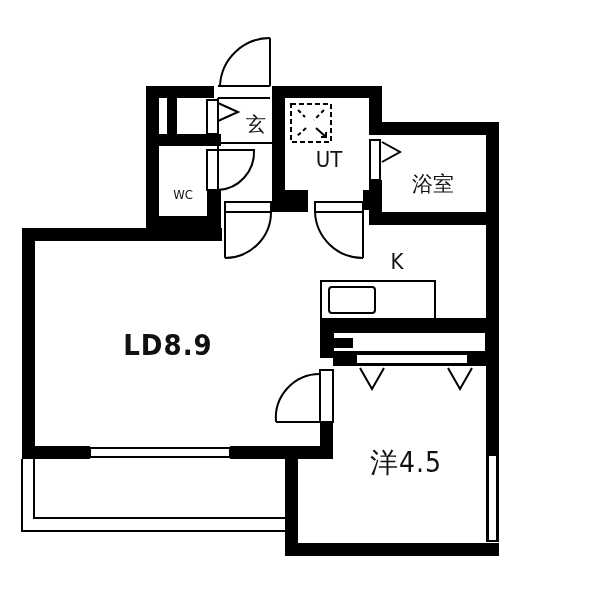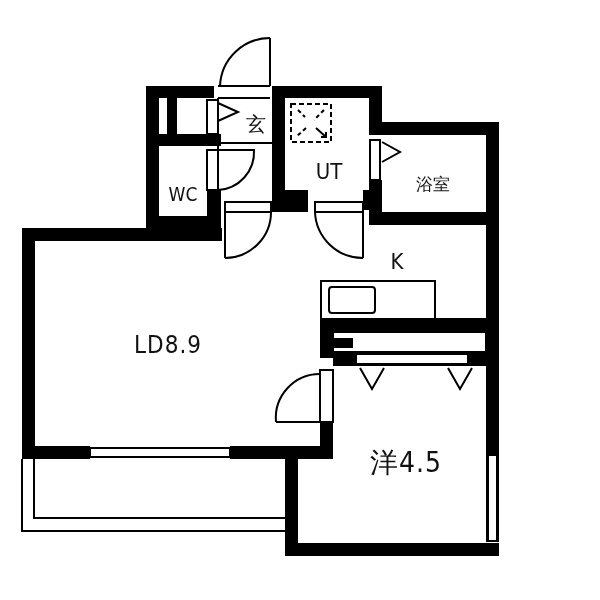--- a/index.html
+++ b/index.html
@@ -97,18 +97,18 @@
     <rect x="90" y="448" width="140" height="9" fill="#fff"></rect>
 
     <polyline points="22,459 22,531 285,531"></polyline>
     <polyline points="34,459 34,518 285,518"></polyline>
 
     <rect x="488" y="455" width="9" height="86" fill="#fff"></rect>
   </g>
 </svg>
 
 <div class="lbl" style="left:256px;top:124px;font-size:20px;">玄</div>
-<div class="lbl cond" style="left:183px;top:194px;font-size:19px;">WC</div>
-<div class="lbl cond" style="left:329px;top:172px;font-size:22px;">UT</div>
-<div class="lbl" style="left:433px;top:184px;font-size:17px;">浴室</div>
+<div class="lbl cond" style="left:183px;top:194px;font-size:13px;">WC</div>
+<div class="lbl cond" style="left:329px;top:160px;font-size:22px;">UT</div>
+<div class="lbl" style="left:433px;top:184px;font-size:21px;">浴室</div>
 <div class="lbl cond" style="left:397px;top:262px;font-size:22px;">K</div>
-<div class="lbl cond" style="left:168px;top:345px;font-size:24px;letter-spacing:1px;">LD8.9</div>
+<div class="lbl cond" style="left:168px;top:345px;font-size:29px;letter-spacing:1px;font-weight:bold;">LD8.9</div>
 <div class="lbl cond" style="left:406px;top:463px;font-size:28px;letter-spacing:1px;">洋4.5</div>
 
 </body></html>

